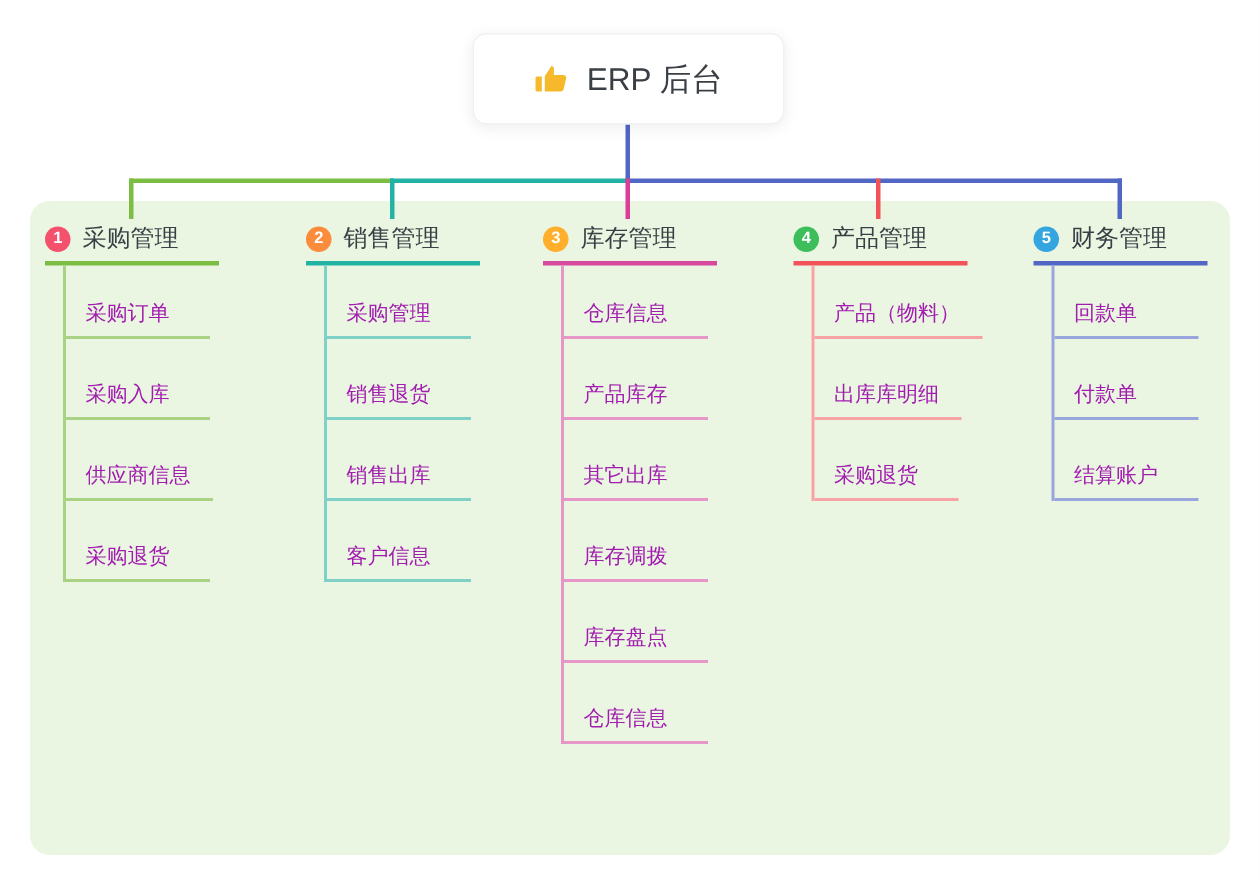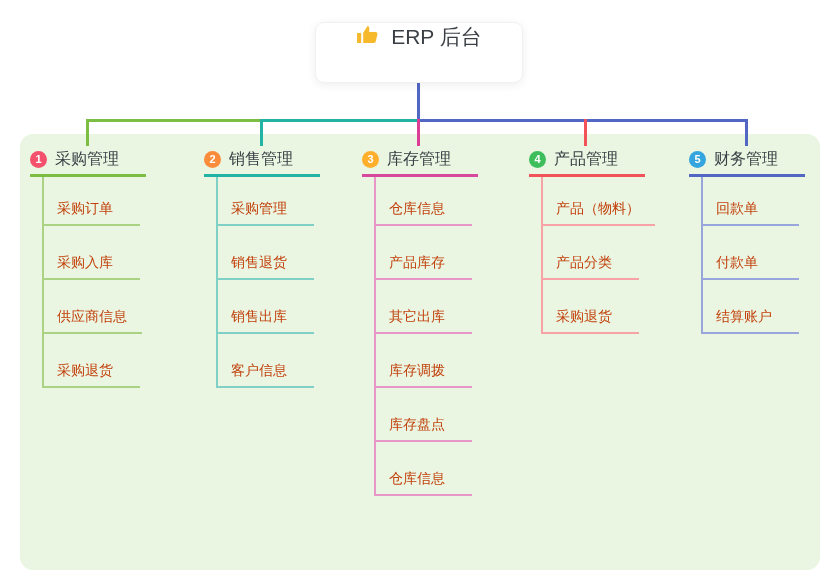--- a/index.html
+++ b/index.html
@@ -7,21 +7,21 @@
   .canvas { position:relative; width:839px; height:588px; overflow:hidden; }
 
   
   .panel { position:absolute; left:20px; top:134px; width:800px; height:436px;
            background:#EAF6E2; border-radius:13px; }
 
   
   .root-node { position:absolute; left:315px; top:22px; width:208px; height:61px;
                background:#fff; border:1px solid #f1f1f1; border-radius:9px;
                box-shadow:0 2px 10px rgba(0,0,0,0.07);
-               display:flex; align-items:flex-start; justify-content:center; gap:11px;
+               display:flex; align-items:center; justify-content:center; gap:11px;
                font-size:21px; color:#3a3f45; font-weight:500; }
   .thumb-icon { width:24px; height:24px; display:inline-flex; }
 
   
   .conn { position:absolute; }
   .root-drop  { left:417px; top:83px;  width:3px;  height:37px; background:#5266C4; }
   .bus-green  { left:86px;  top:119px; width:176px; height:3px; background:#7CBE43; }
   .bus-teal   { left:260px; top:119px; width:159px; height:3px; background:#23B3A4; }
   .bus-blue   { left:417px; top:119px; width:331px; height:3px; background:#5266C4; }
   .drop { top:119px; width:3px; height:27px; }
@@ -44,21 +44,21 @@
                   font-size:16px; color:#3a3f45; font-weight:500; white-space:nowrap; }
   .badge { width:17px; height:17px; border-radius:50%; background:var(--badge);
            color:#fff; font-size:11px; font-weight:700; line-height:17px;
            text-align:center; flex:0 0 17px; }
 
   .children { margin-left:12px; border-left:2px solid var(--light); width:fit-content; }
   .child { display:flex; align-items:flex-end;
            height:54px; padding:0 15px 6px 13px;
            border-bottom:2px solid var(--light);
            width:fit-content; min-width:96px; white-space:nowrap;
-           font-size:14px; color:#c2410c; }
+           font-size:14px; color:#a21caf; }
   .child:first-child { height:49px; }
 </style>
 </head>
 <body>
 
 <div class="canvas">
 
   <div class="panel"></div>
 
   <div class="conn root-drop"></div>
@@ -121,21 +121,21 @@
       </div>
   </div>
 
   <div class="branch b4">
     <div class="branch-title">
       <span class="badge">4</span>
       <span>产品管理</span>
     </div>
     <div class="children">
         <div class="child">产品（物料）</div>
-        <div class="child">产品分类</div>
+        <div class="child">出库库明细</div>
         <div class="child">采购退货</div>
       </div>
   </div>
 
   <div class="branch b5">
     <div class="branch-title">
       <span class="badge">5</span>
       <span>财务管理</span>
     </div>
     <div class="children">

